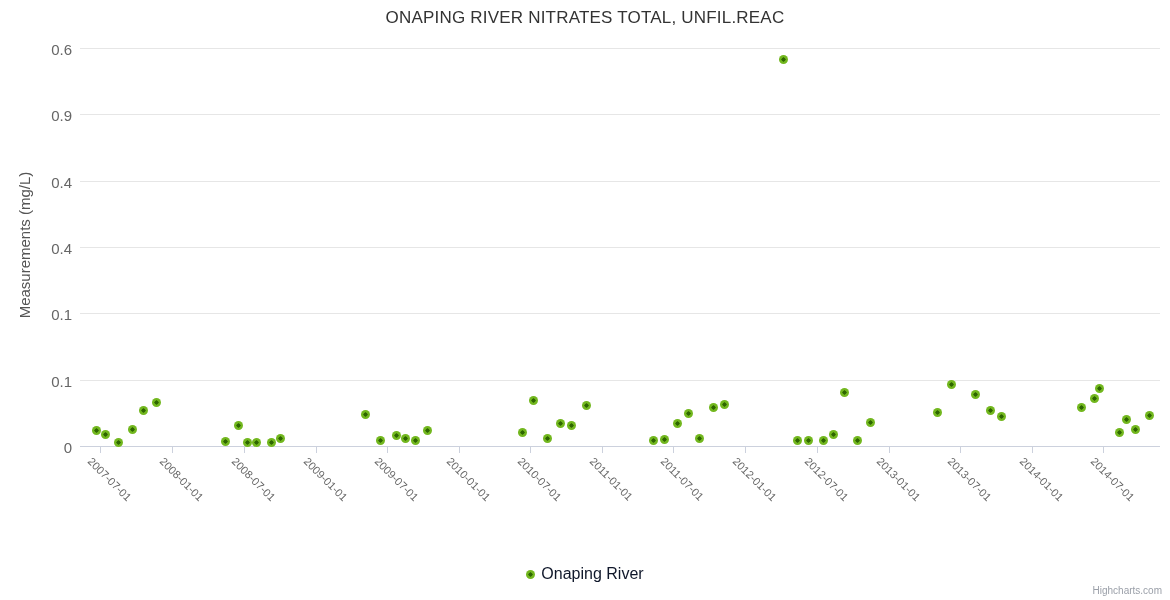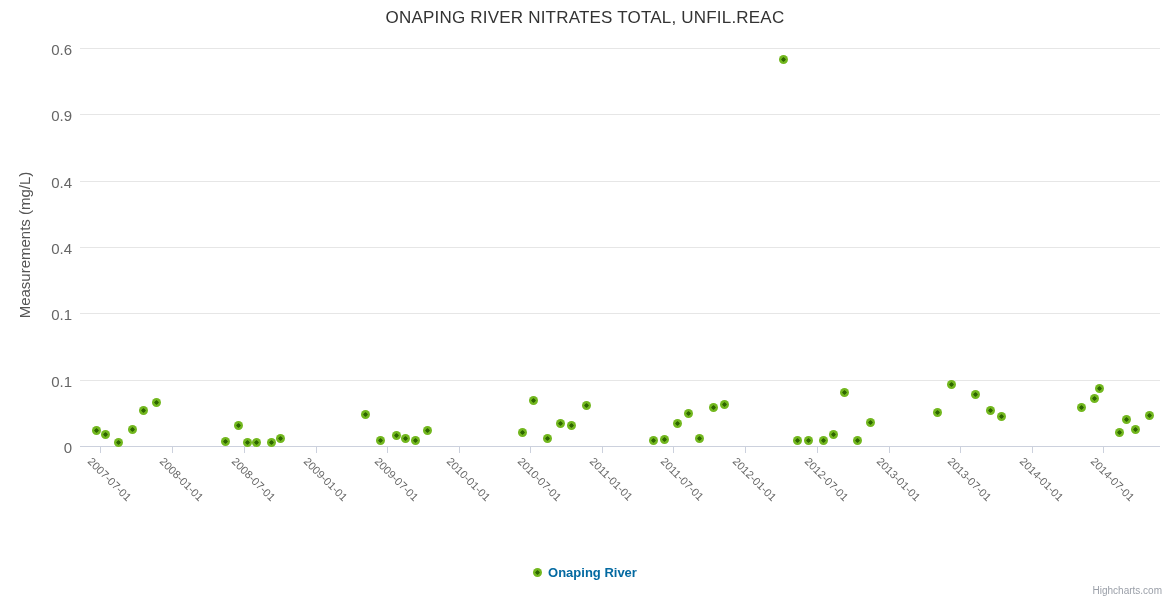--- a/index.html
+++ b/index.html
@@ -13,21 +13,21 @@
   .axis-line { position:absolute; height:1px; background:#ccd1dd; }
   .x-tick { position:absolute; width:1px; height:6px; background:#ccd1dd; }
   .y-tick-label { position:absolute; left:0; width:72px; text-align:right;
                   font-size:15px; color:#666666; }
   .x-tick-label { position:absolute; font-size:11px; color:#666666; white-space:nowrap;
                   transform:rotate(45deg); transform-origin:0 0; }
   .data-point { position:absolute; width:9px; height:9px; border-radius:50%; cursor:pointer; }
   .legend { position:absolute; top:565px; left:0; width:100%; display:flex;
             justify-content:center; align-items:center; gap:6px; cursor:pointer; }
   .legend-marker { width:9px; height:9px; border-radius:50%; }
-  .legend-label { font-size:13px; font-weight:bold; color:#0369a1; }
+  .legend-label { font-size:16px; font-weight:normal; color:#0f172a; }
   .credits { position:absolute; right:8px; top:585px; font-size:10px; color:#9a9fa8; cursor:pointer; }
 </style>
 </head>
 <body>
 
 <div class="chart" id="chart">
   <div class="chart-title">ONAPING RIVER NITRATES TOTAL, UNFIL.REAC</div>
   <div class="y-axis-title">Measurements (mg/L)</div>
   <div class="legend">
     <span class="legend-marker" id="legend-marker" style="background: radial-gradient(circle, rgb(46, 102, 0) 0px, rgb(46, 102, 0) 30%, rgb(114, 183, 30) 36%, rgb(114, 183, 30) 100%);"></span>

